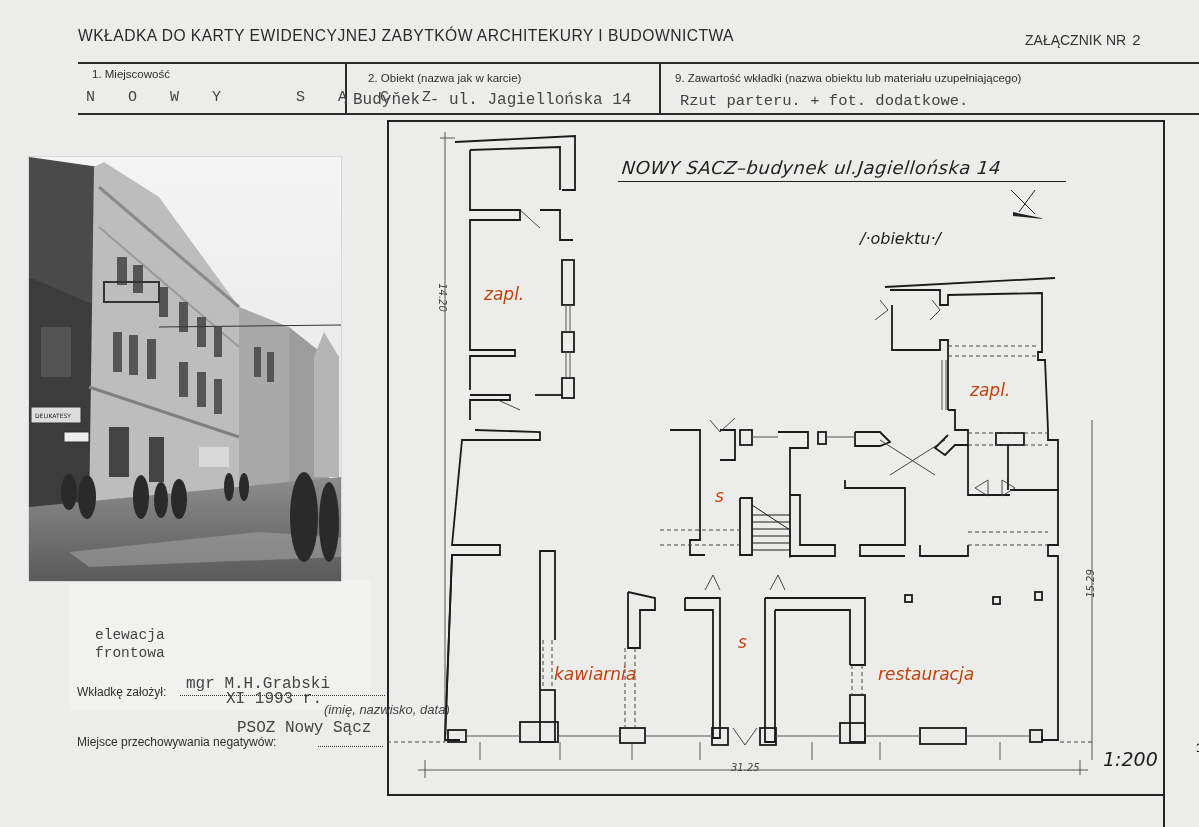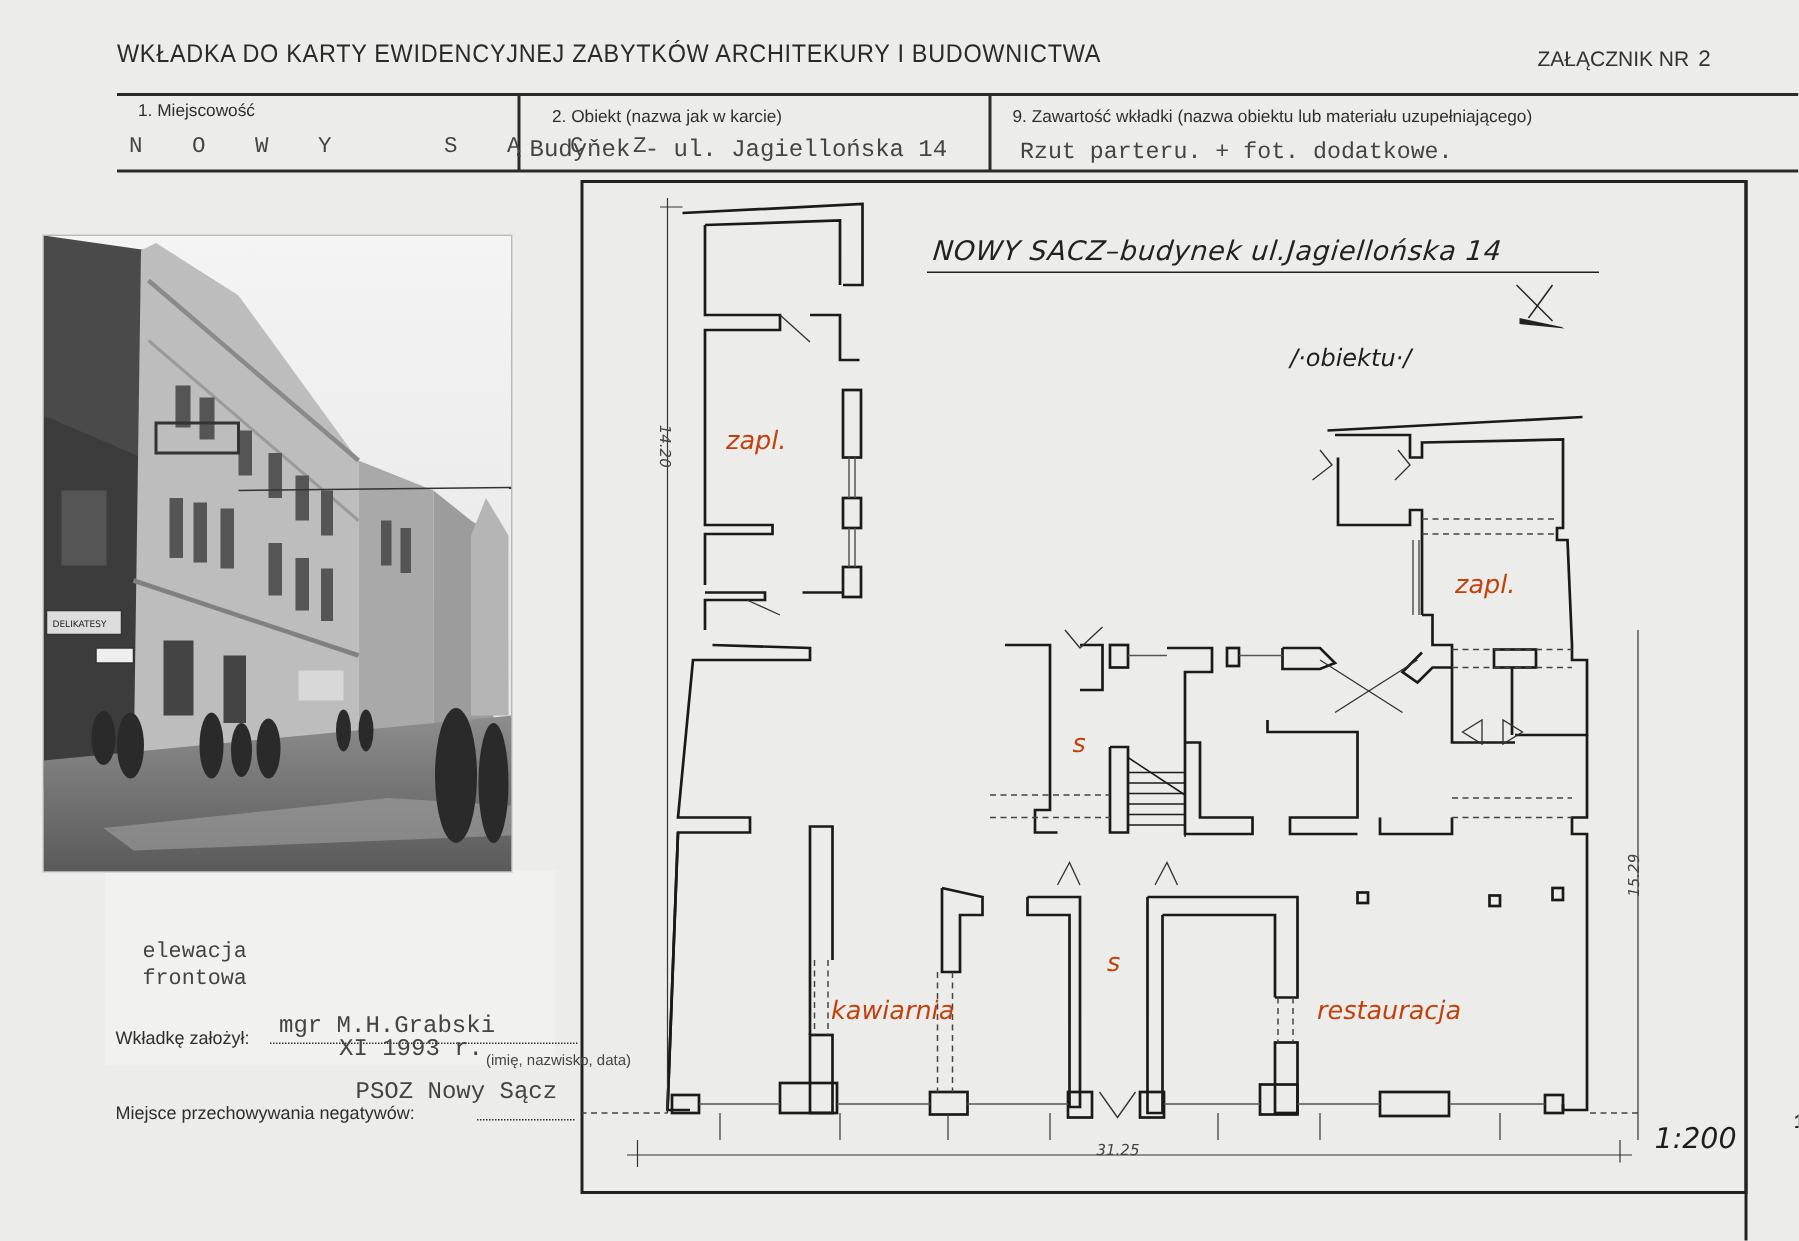--- a/index.html
+++ b/index.html
@@ -310,17 +310,17 @@
 <div class="abs dim" style="left:1076px; top:578px; transform:rotate(-90deg);">15.29</div>
 <div class="abs dim" style="left:731px; top:762px;">31.25</div>
 
 <div class="abs scale">1:200</div>
 <div class="abs year">1978</div>
 
 <div class="abs footer-label" style="left:77px; top:685px;text-align:right;">Wkładkę założył:</div>
 <div class="abs typed" style="left:186px; top:675px; font-size:16px;">mgr M.H.Grabski</div>
 <div class="abs dotted" style="left:180px; top:695px; width:205px;"></div>
 <div class="abs typed" style="left:226px; top:690px; font-size:16px;">XI 1993 r.</div>
-<div class="abs" style="left:324px; top:702px; font-size:10px; color:#444;">(imię, nazwisko, data)</div>
+<div class="abs" style="left:324px; top:702px; font-size:13px; color:#444;font-style:italic;">(imię, nazwisko, data)</div>
 
 <div class="abs typed" style="left:204px; top:719px; font-size:16px;margin-left:33px;">PSOZ Nowy Sącz</div>
 <div class="abs footer-label" style="left:77px; top:735px;">Miejsce przechowywania negatywów:</div>
 <div class="abs dotted" style="left:318px; top:746px; width:65px;"></div>
 
 </body></html>

